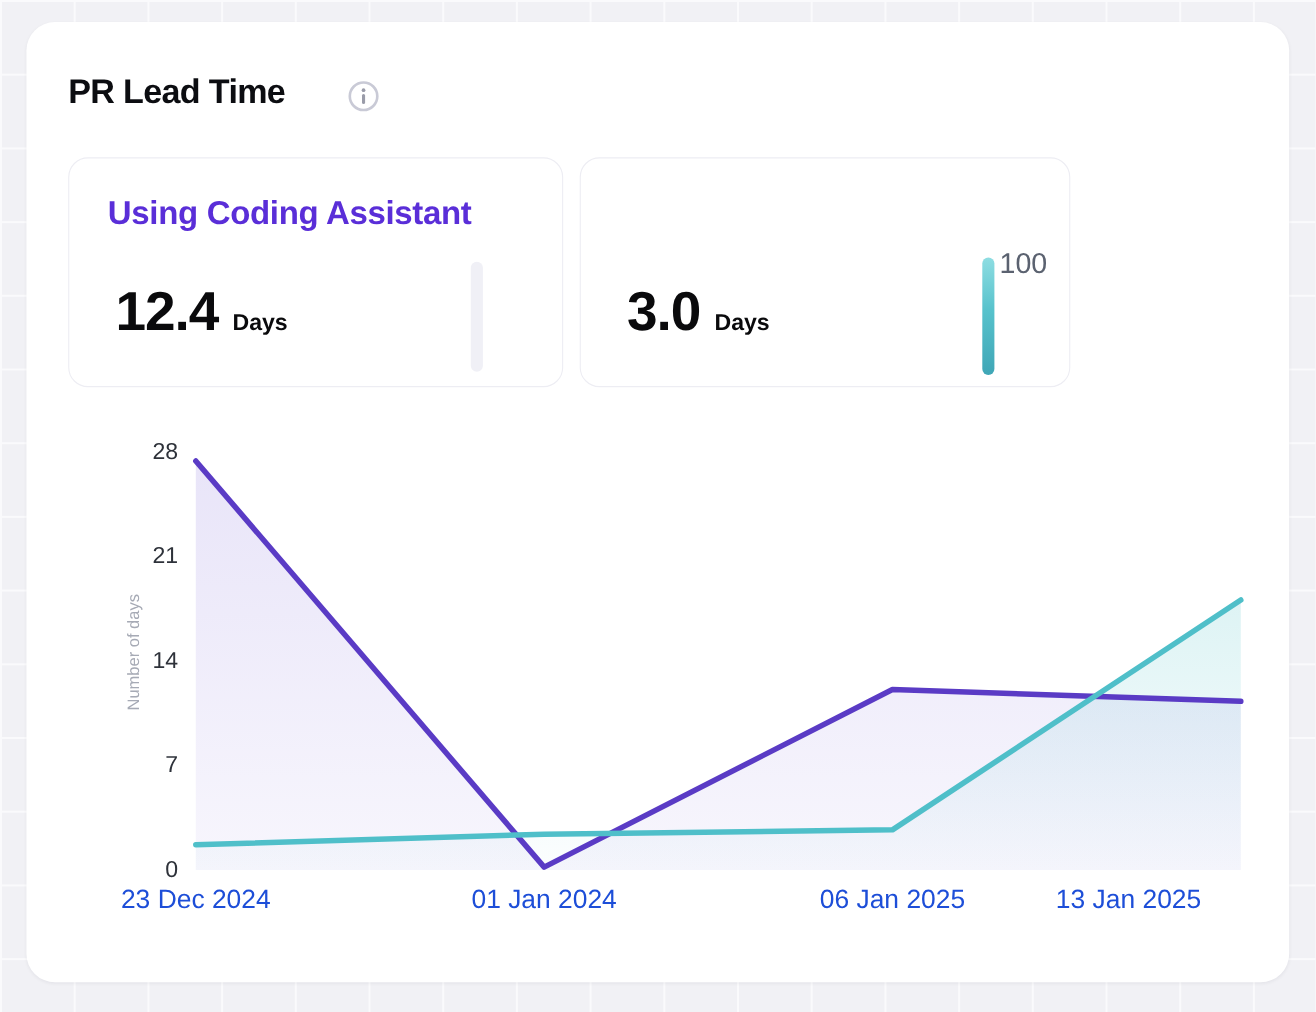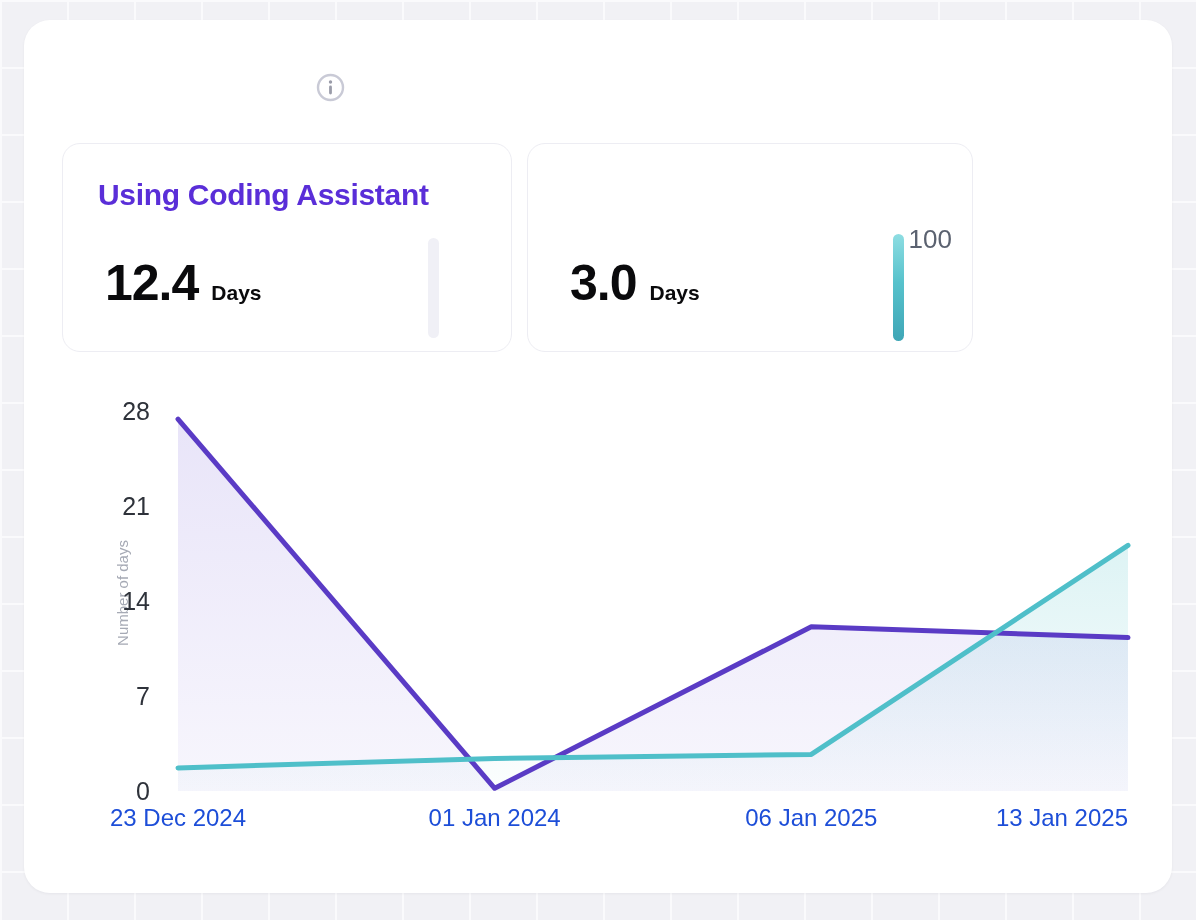--- a/index.html
+++ b/index.html
@@ -59,34 +59,35 @@
     font-size:26px; color:#5b6270;
   }
   
   .chart-layer { position:absolute; left:0; top:0; width:1148px; height:873px; }
   .ylabel {
     position:absolute; left:98px; top:573px;
     transform:translate(-50%,-50%) rotate(-90deg);
     font-size:15px; color:#a6aab5; white-space:nowrap;
   }
   .ytick {
-    position:absolute; left:64px; width:62px; text-align:right;
-    font-size:25px; line-height:24px; color:#2e323a;
+    position:absolute; left:76px; width:62px; text-align:right;
+    font-size:21px; line-height:24px; color:#2e323a;
   }
   .xtick {
     position:absolute; top:786px;
     font-size:24px; line-height:24px; color:#1d4ed8; white-space:nowrap;
   }
   .chart-svg { position:absolute; left:154px; top:385px; overflow:visible; }
 </style>
 </head>
 <body>
 
 <div class="main-card">
 
+  <div class="page-title">PR Lead Time</div>
 
   <svg class="info-icon" viewBox="0 0 29 29">
     <circle cx="14.5" cy="14.5" r="12.5" fill="none" stroke="#c9cad6" stroke-width="2.4"></circle>
     <circle cx="14.5" cy="9" r="1.7" fill="#9a9ca9"></circle>
     <rect x="13.1" y="12.5" width="2.8" height="9" rx="1.4" fill="#9a9ca9"></rect>
   </svg>
 
   <div class="stat-card c1">
     <div class="stat-label purple" style="color: rgb(90, 46, 216);">Using Coding Assistant</div>
     <div class="stat-value-row">
@@ -111,21 +112,21 @@
         <div class="ytick" style="top: 759px;">0</div>
         <div class="ytick" style="top: 664px;">7</div>
         <div class="ytick" style="top: 569px;">14</div>
         <div class="ytick" style="top: 474px;">21</div>
         <div class="ytick" style="top: 379px;">28</div>
       </div>
     <div id="xticks">
         <div class="xtick" style="left: 154px; transform: translateX(-50%);">23 Dec 2024</div>
         <div class="xtick" style="left: 470.667px; transform: translateX(-50%);">01 Jan 2024</div>
         <div class="xtick" style="left: 787.333px; transform: translateX(-50%);">06 Jan 2025</div>
-        <div class="xtick" style="left: 1104px; transform: translateX(-100%);">13 Jan 2025</div>
+        <div class="xtick" style="left: 1068px; transform: translateX(-100%);">13 Jan 2025</div>
       </div>
     <svg id="plot" class="chart-svg" width="950" height="390">
         <defs>
           <linearGradient id="grad0" x1="0" y1="0" x2="0" y2="1">
             <stop offset="0" stop-color="rgba(104,78,212,0.15)"></stop>
             <stop offset="1" stop-color="rgba(104,78,212,0.05)"></stop>
           </linearGradient>
           <linearGradient id="grad1" x1="0" y1="0" x2="0" y2="1">
             <stop offset="0" stop-color="rgba(86,196,201,0.20)"></stop>
             <stop offset="1" stop-color="rgba(86,196,201,0.02)"></stop>

